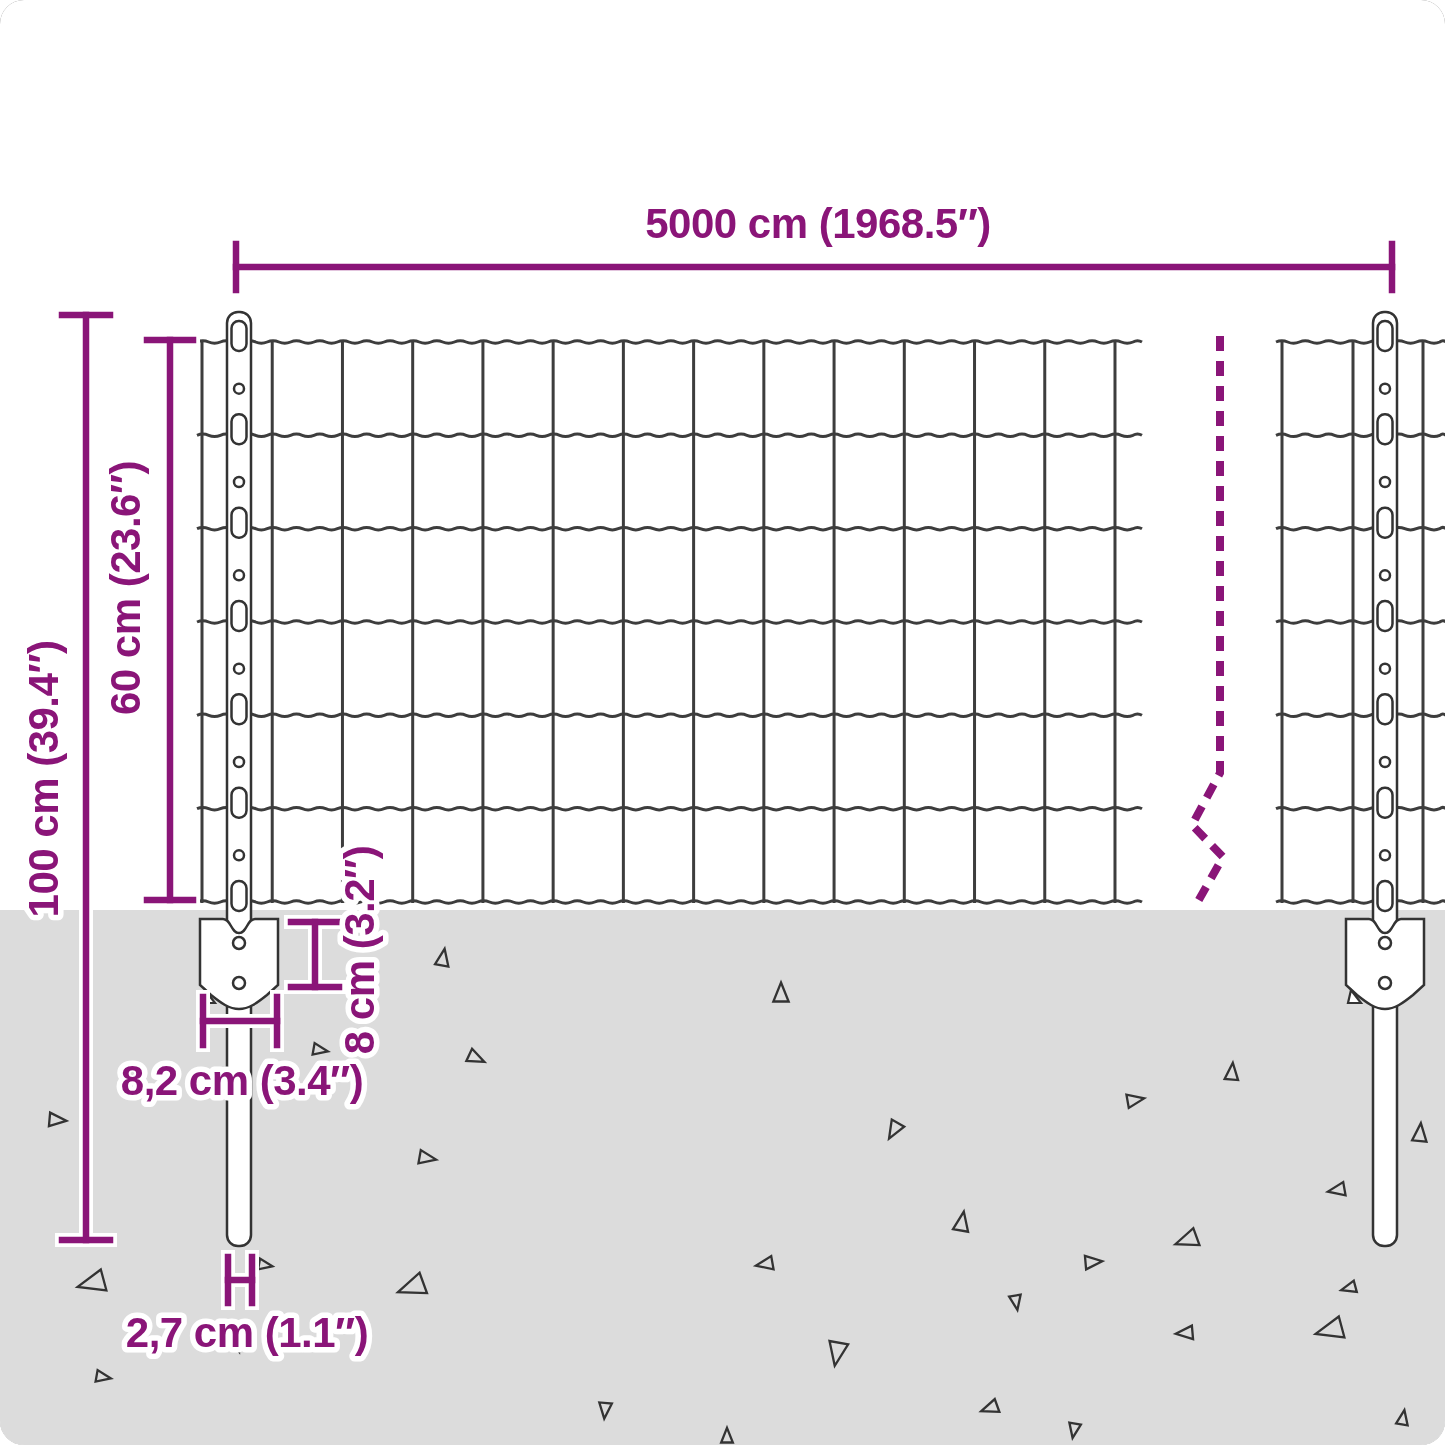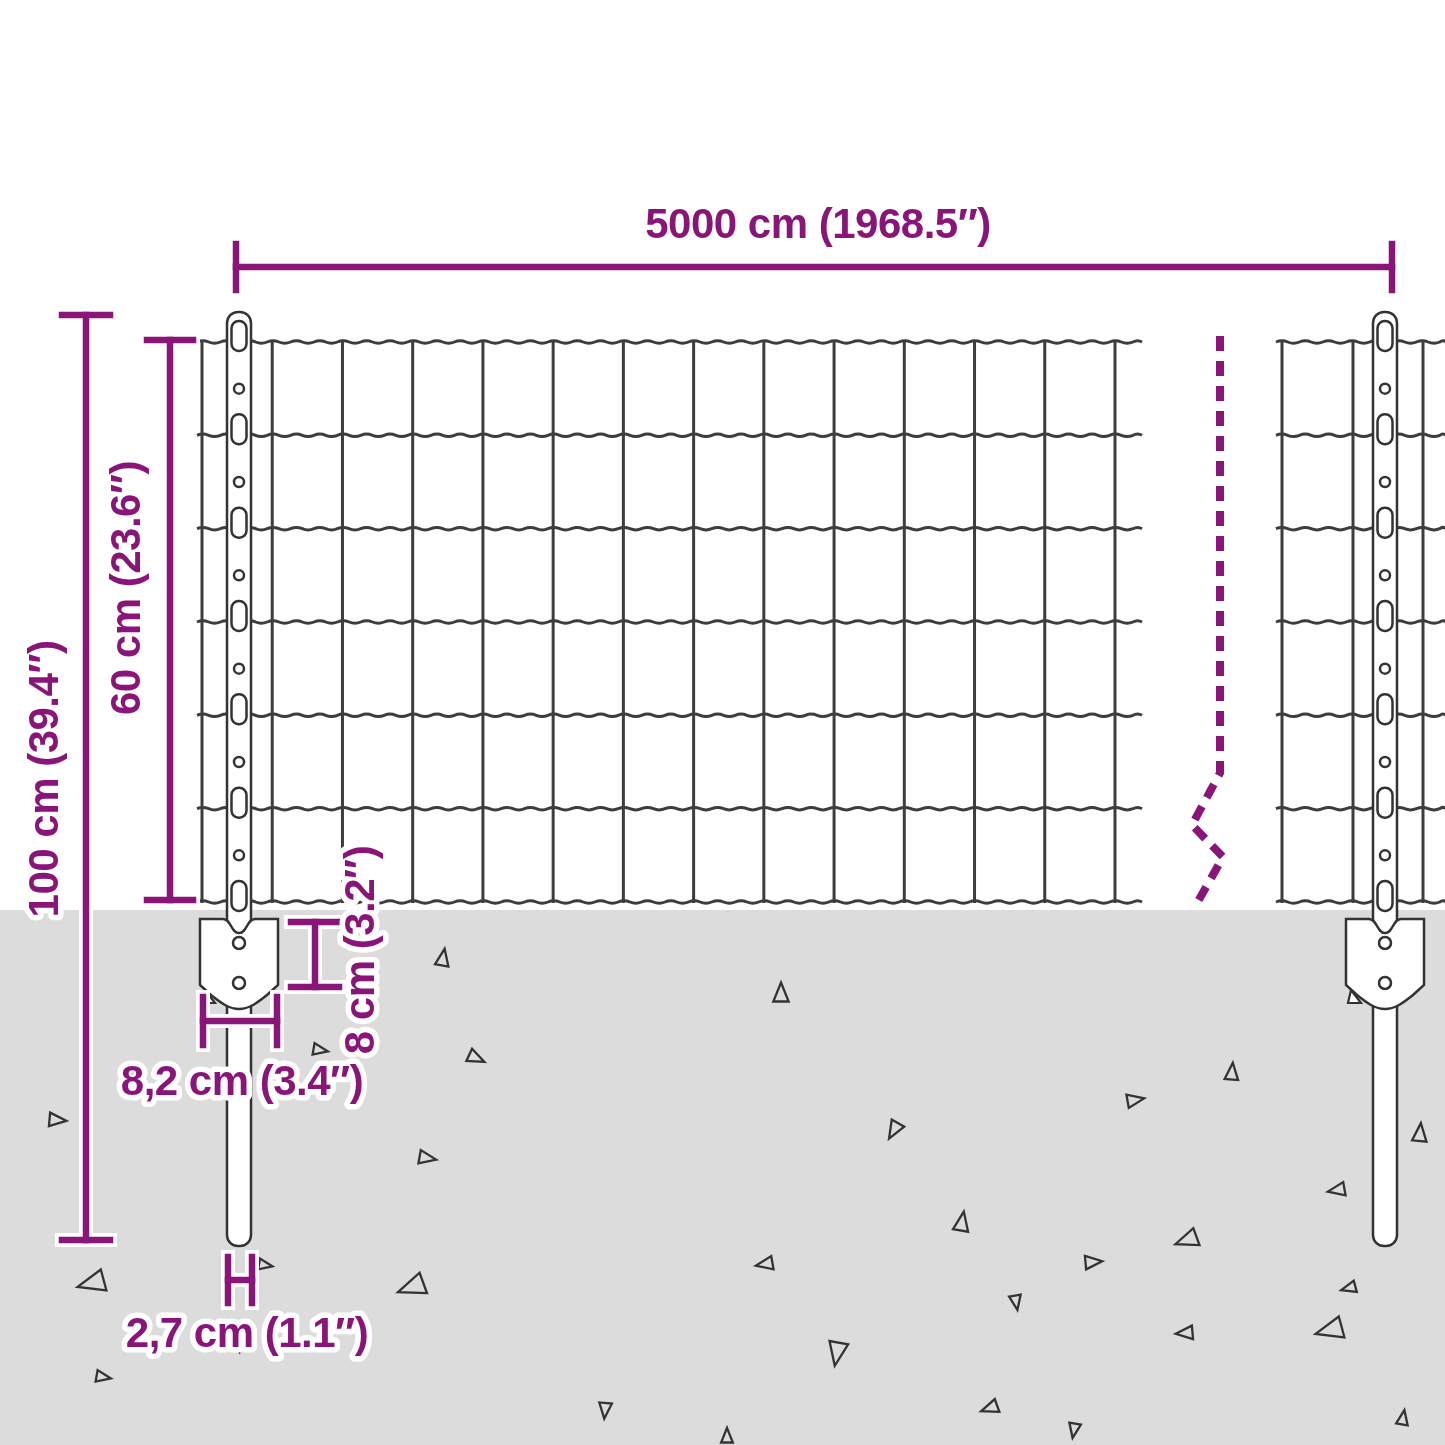--- a/index.html
+++ b/index.html
@@ -1,16 +1,16 @@
 <!DOCTYPE html>
 <html style="--purple: #8A1578;"><head>
 <meta charset="utf-8">
 <style>
   html,body{margin:0;padding:0;background:#ffffff;}
-  .stage{width:1445px;height:1445px;position:relative;background:#737373;overflow:hidden;}
+  .stage{width:1445px;height:1445px;position:relative;background:#737373;overflow:hidden;border-radius:24px;}
   svg{display:block;}
   .dim-label{
     font-family:"Liberation Sans",sans-serif;
     font-weight:700;
     font-size:42px;
     letter-spacing:-0.5px;
     fill:var(--purple,#8A1578);
     stroke:#ffffff;
     stroke-width:11px;
     stroke-linejoin:round;

